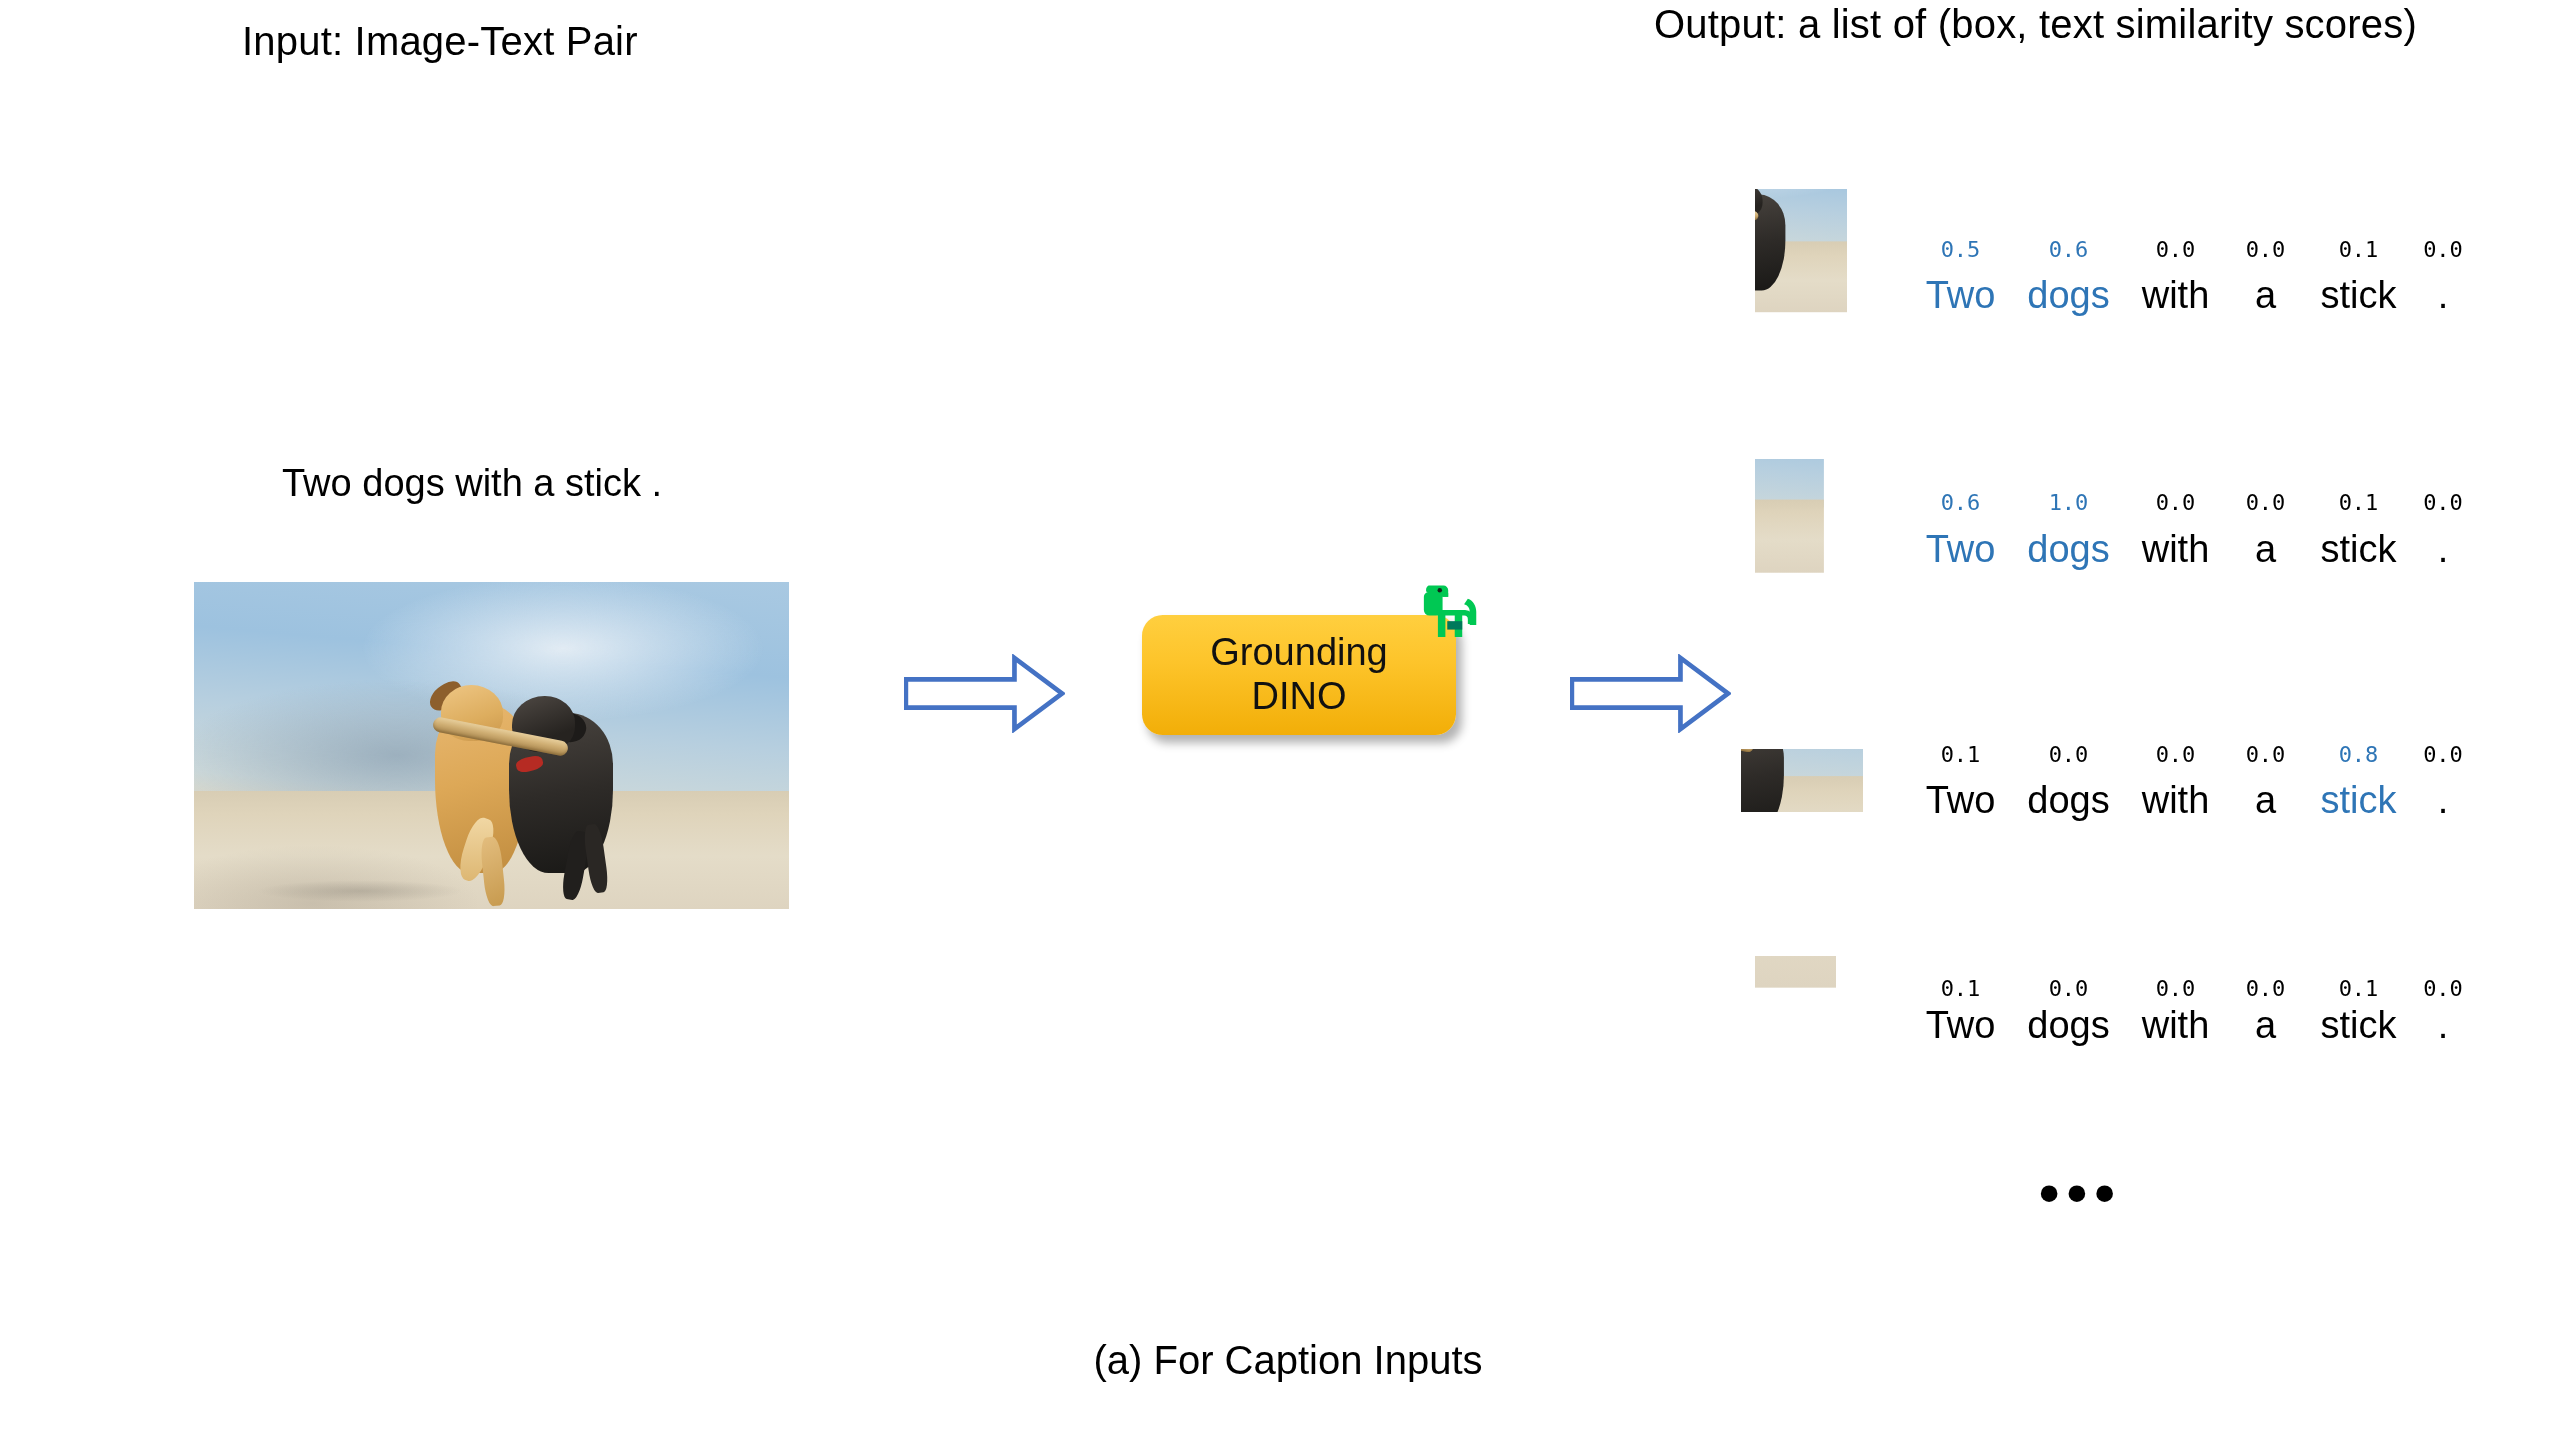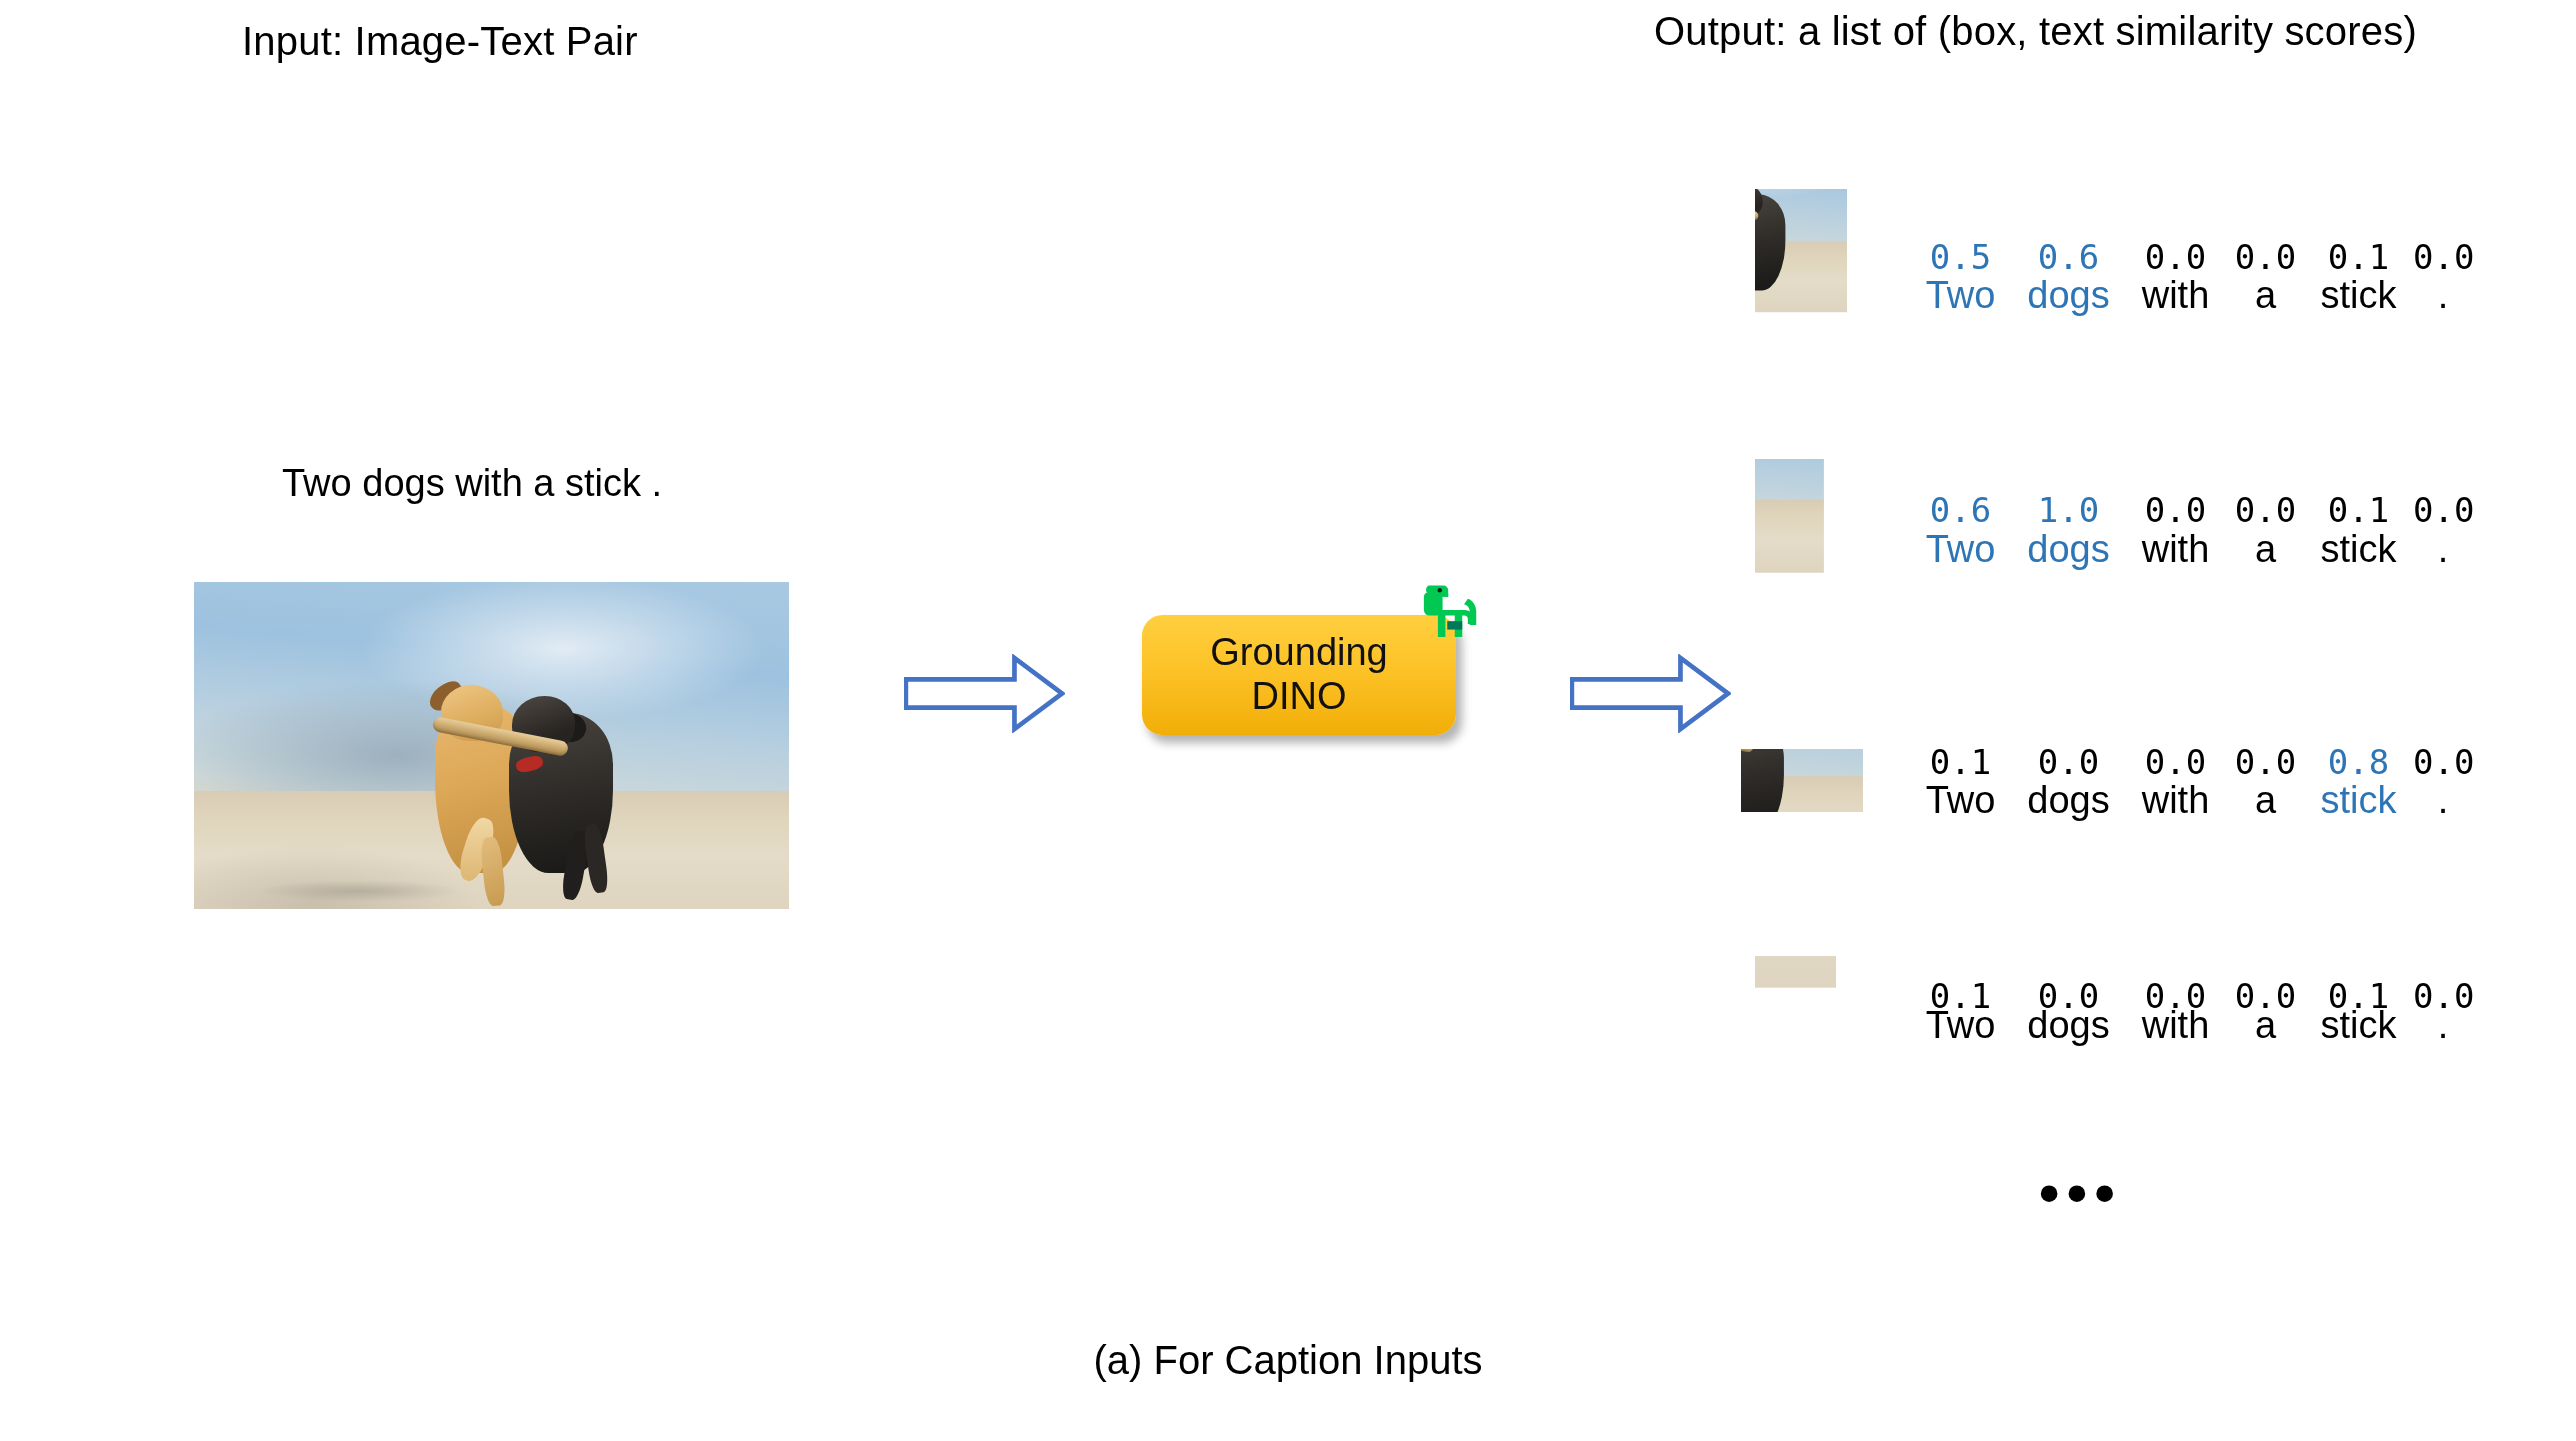--- a/index.html
+++ b/index.html
@@ -20,21 +20,21 @@
 
   
   .heading {
     font-size: 40px;
     font-weight: 400;
     color: #000;
     white-space: nowrap;
     letter-spacing: 0.2px;
   }
   #input-heading  { left: 242px;  top: 19px; }
-  #output-heading { left: 1654px; top: 9px; }
+  #output-heading { left: 1654px; top: 2px; }
   #figure-caption {
     left: 0; right: 0; top: 1338px;
     text-align: center;
     font-size: 40px;
     white-space: nowrap;
   }
 
   
   #input-sentence {
     left: 282px; top: 462px;
@@ -158,21 +158,21 @@
   }
 
   
   .out-row { position: absolute; }
   .thumb { position:absolute; overflow:hidden; }
   .thumb .photo-inner { transform-origin: top left; }
 
   .row-text { position:absolute; }
   .scores {
     font-family: "DejaVu Sans Mono", monospace;
-    font-size: 34px;
+    font-size: 22px;
     white-space: pre;
     letter-spacing: 0px;
   }
   .tokens {
     font-size: 38px;
     white-space: pre;
   }
   .sc, .tk { display: inline-block; text-align: center; }
   .blue { color: #2e75b6; }
   .black { color: #000000; }

